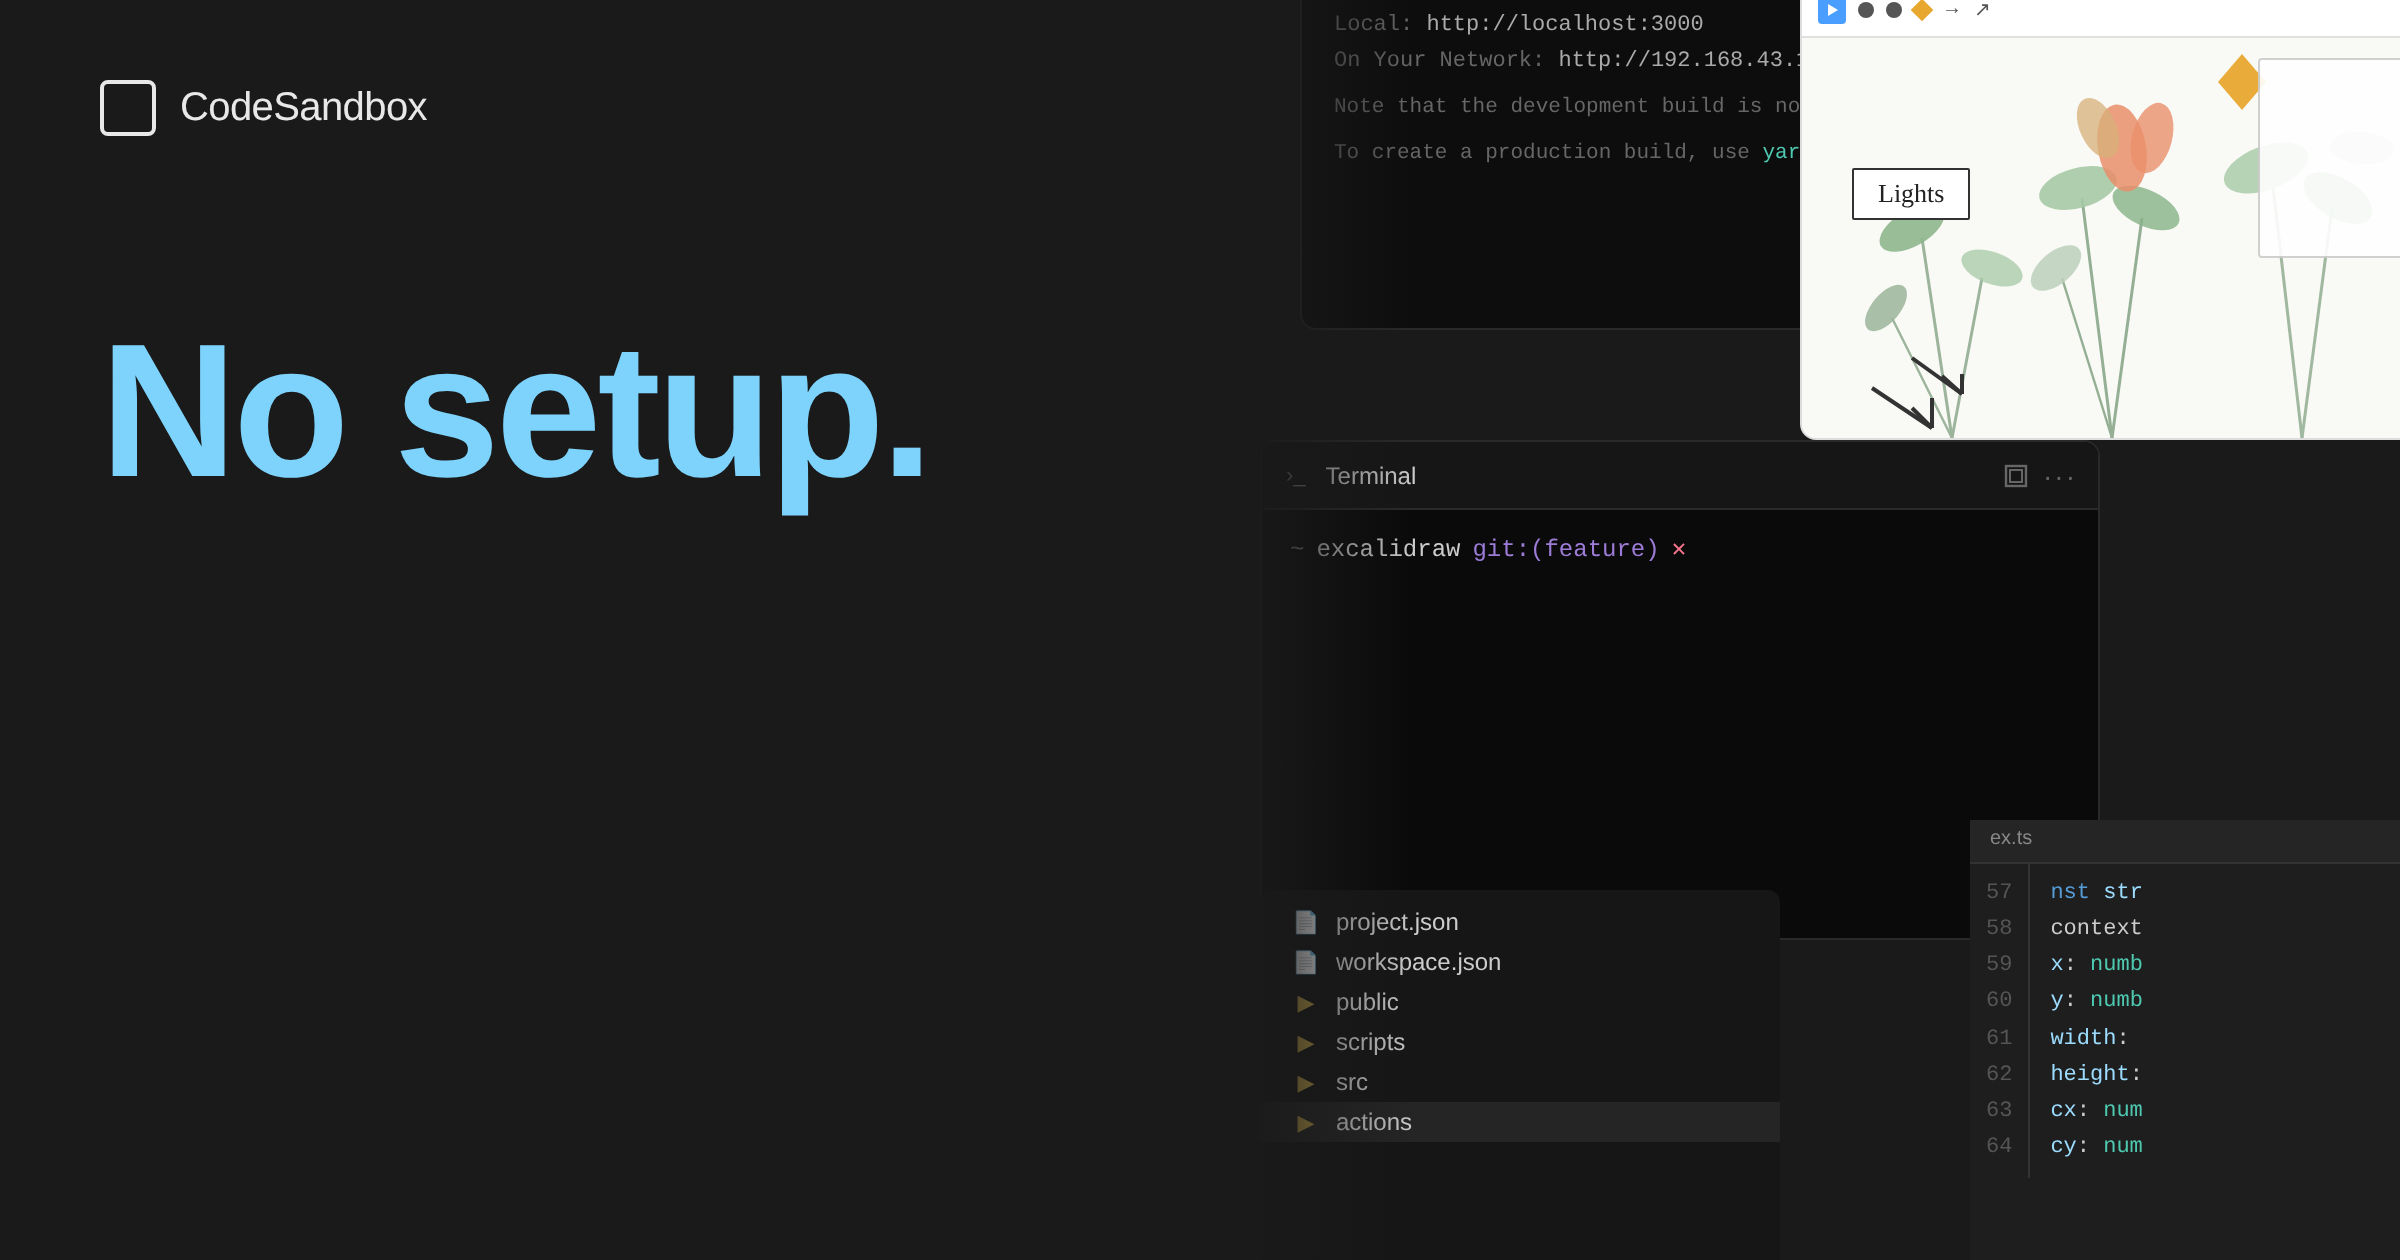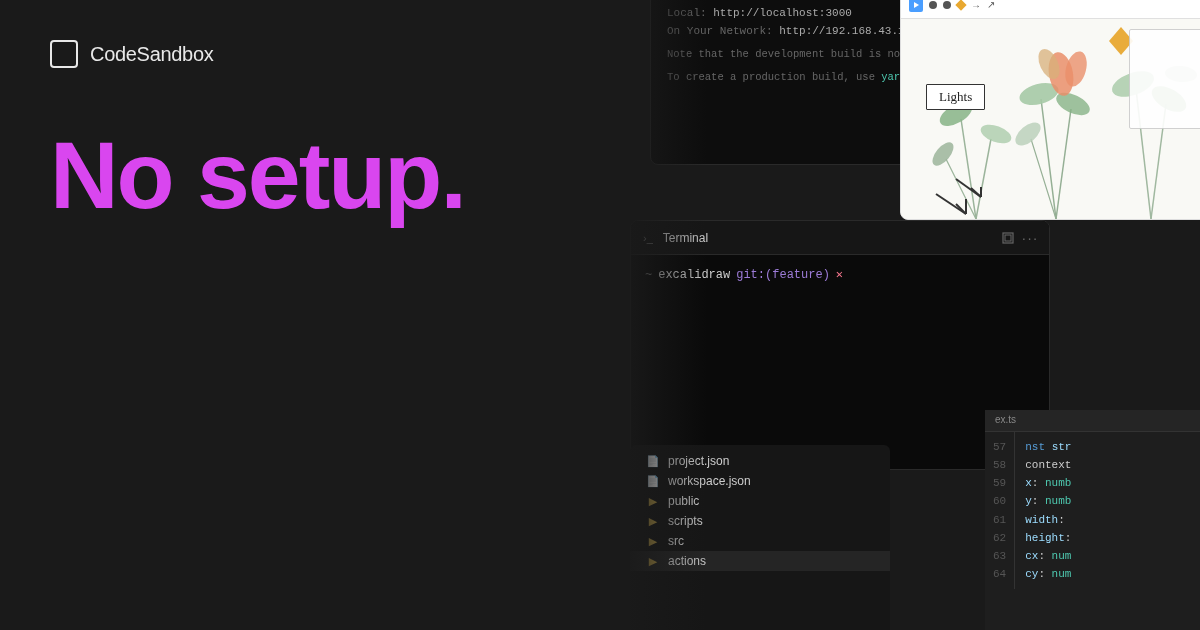--- a/index.html
+++ b/index.html
@@ -41,25 +41,26 @@
     }
 
     .logo-text {
       color: #e8e8e8;
       font-size: 20px;
       font-weight: 500;
       letter-spacing: -0.3px;
     }
 
     .hero-text {
-      color: #d946ef;
+      color: #7dd3fc;
       font-size: 95px;
       font-weight: 800;
       line-height: 1.0;
       letter-spacing: -2px;
+      margin-top: 31px;
     }
 
     
     .right-section {
       position: absolute;
       top: 0; right: 0;
       width: 580px;
       height: 630px;
       background: #1a1a1a;
       overflow: hidden;

